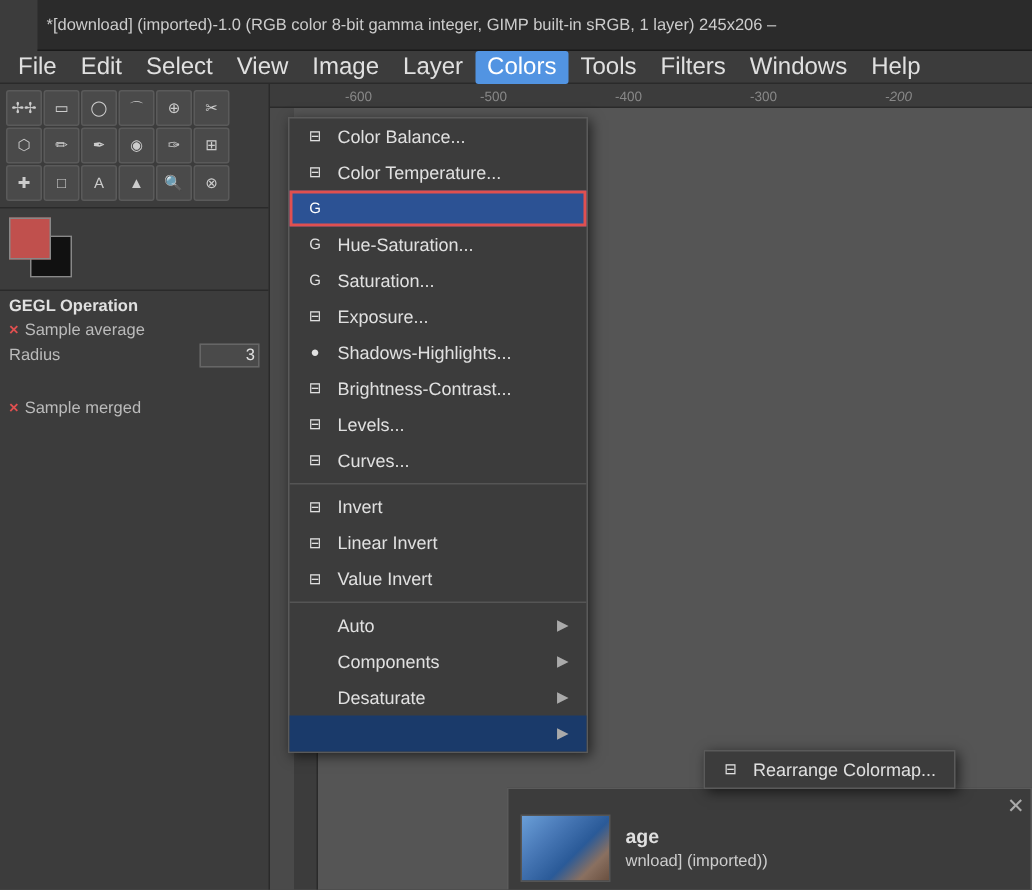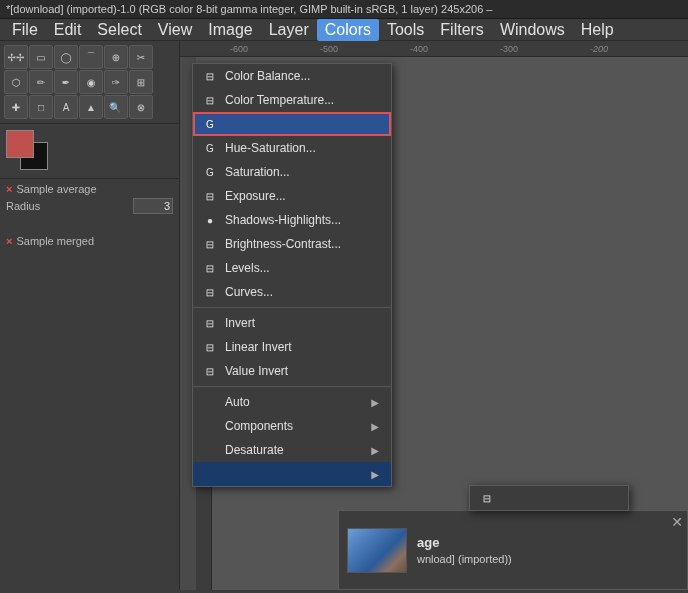--- a/index.html
+++ b/index.html
@@ -10,27 +10,28 @@
       font-family: 'Segoe UI', Arial, sans-serif;
       font-size: 12px;
       color: #e0e0e0;
       overflow: hidden;
       position: relative;
     }
 
     
     .title-bar {
       background: #2b2b2b;
-      height: 19px;
+      height: 34px;
       display: flex;
       align-items: center;
       padding: 0 6px;
       font-size: 11px;
       color: #ccc;
       border-bottom: 1px solid #1a1a1a;
+      margin-left: 25px;
     }
 
     
     .menu-bar {
       background: #3c3c3c;
       height: 22px;
       display: flex;
       align-items: center;
       padding: 0 4px;
       border-bottom: 1px solid #2a2a2a;
@@ -373,20 +374,21 @@
     </div>
 
     <div class="color-area">
       <div class="color-wrapper">
         <div class="bg-color" style="position:absolute; top:12px; left:14px;"></div>
         <div class="fg-color"></div>
       </div>
     </div>
 
     <div class="gegl-section">
+      <div class="gegl-title">GEGL Operation</div>
       <div class="gegl-row">
         <span class="gegl-x">×</span>
         <span>Sample average</span>
       </div>
       <div class="gegl-radius-row">
         <span>Radius</span>
         <input class="gegl-radius-input" type="text" value="3" style="">
       </div>
       <div class="gegl-merged-row">
         <span class="gegl-x">×</span>
@@ -492,18 +494,19 @@
       <button class="close-btn">✕</button>
       <div class="bottom-panel-thumb"></div>
       <div>
         <div class="bottom-panel-title">age</div>
         <div class="bottom-panel-info">wnload] (imported))</div>
       </div>
 
       <div style="position:absolute; left:130px; top:-26px; background:#3c3c3c; border:1px solid #5a5a5a; min-width:160px; box-shadow:2px 2px 8px rgba(0,0,0,0.6);">
         <div class="menu-item">
           <span class="item-icon">⊟</span>
+          <span class="item-label">Rearrange Colormap...</span>
         </div>
       </div>
     </div>
   </div>
 
 </div>
 
 </body></html>

